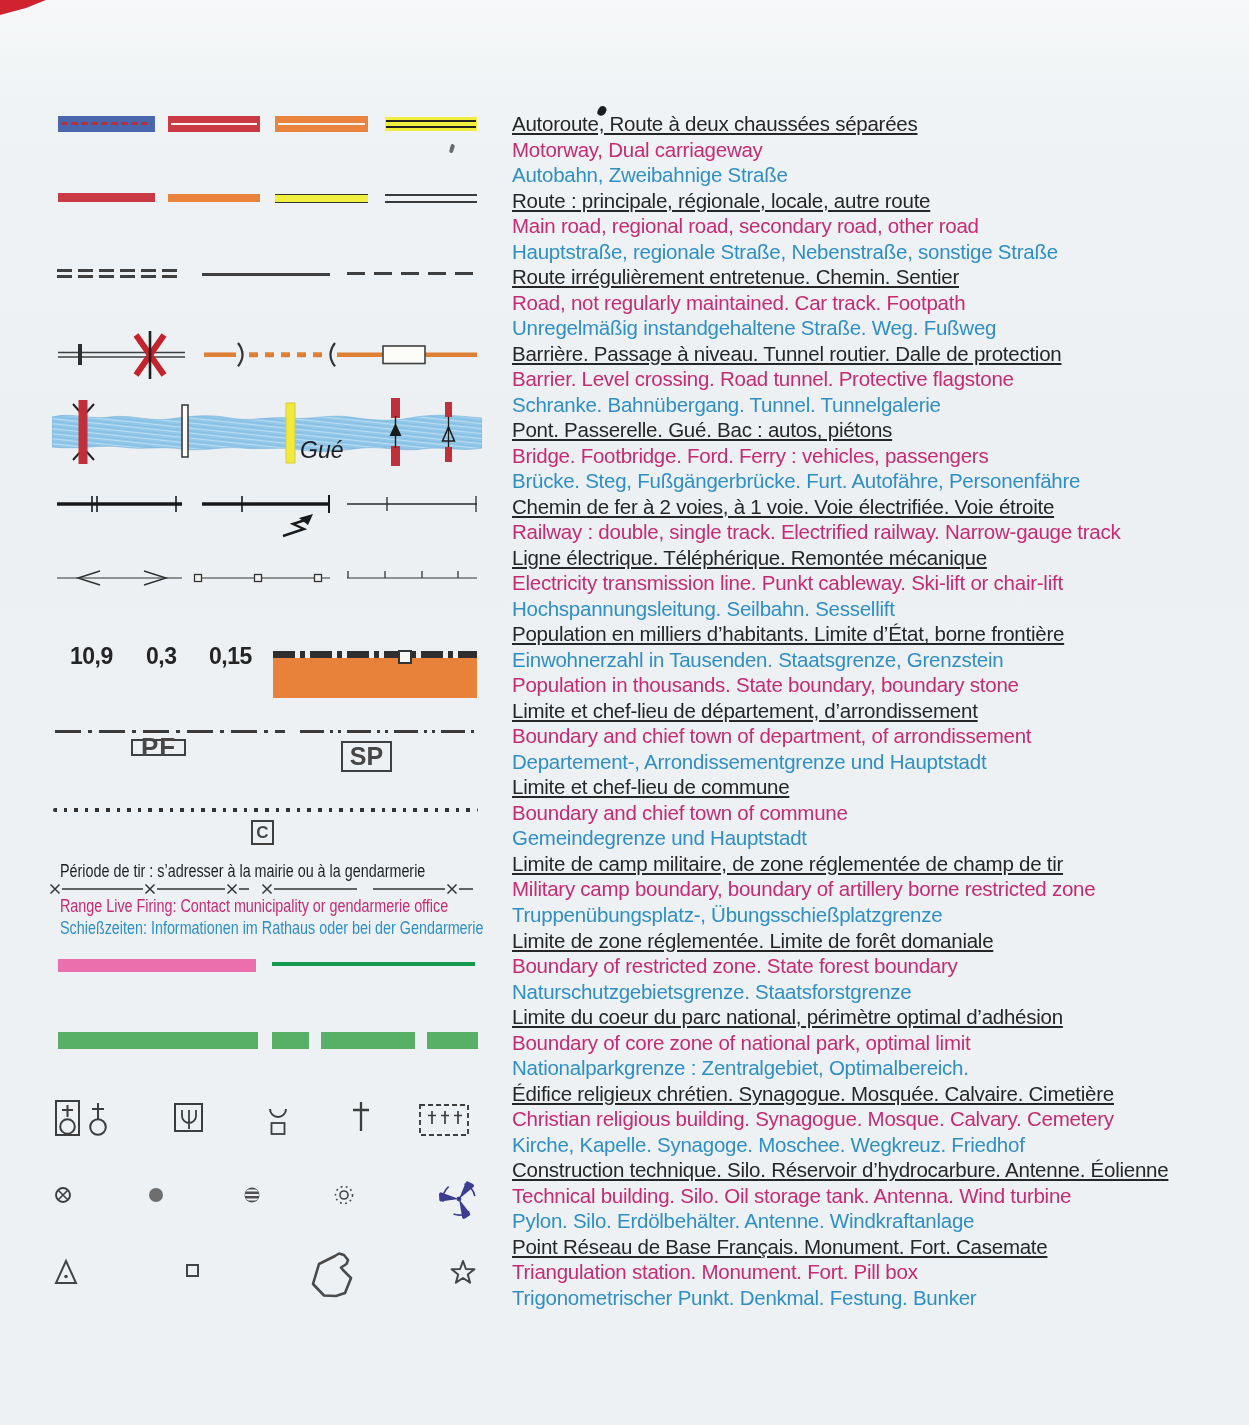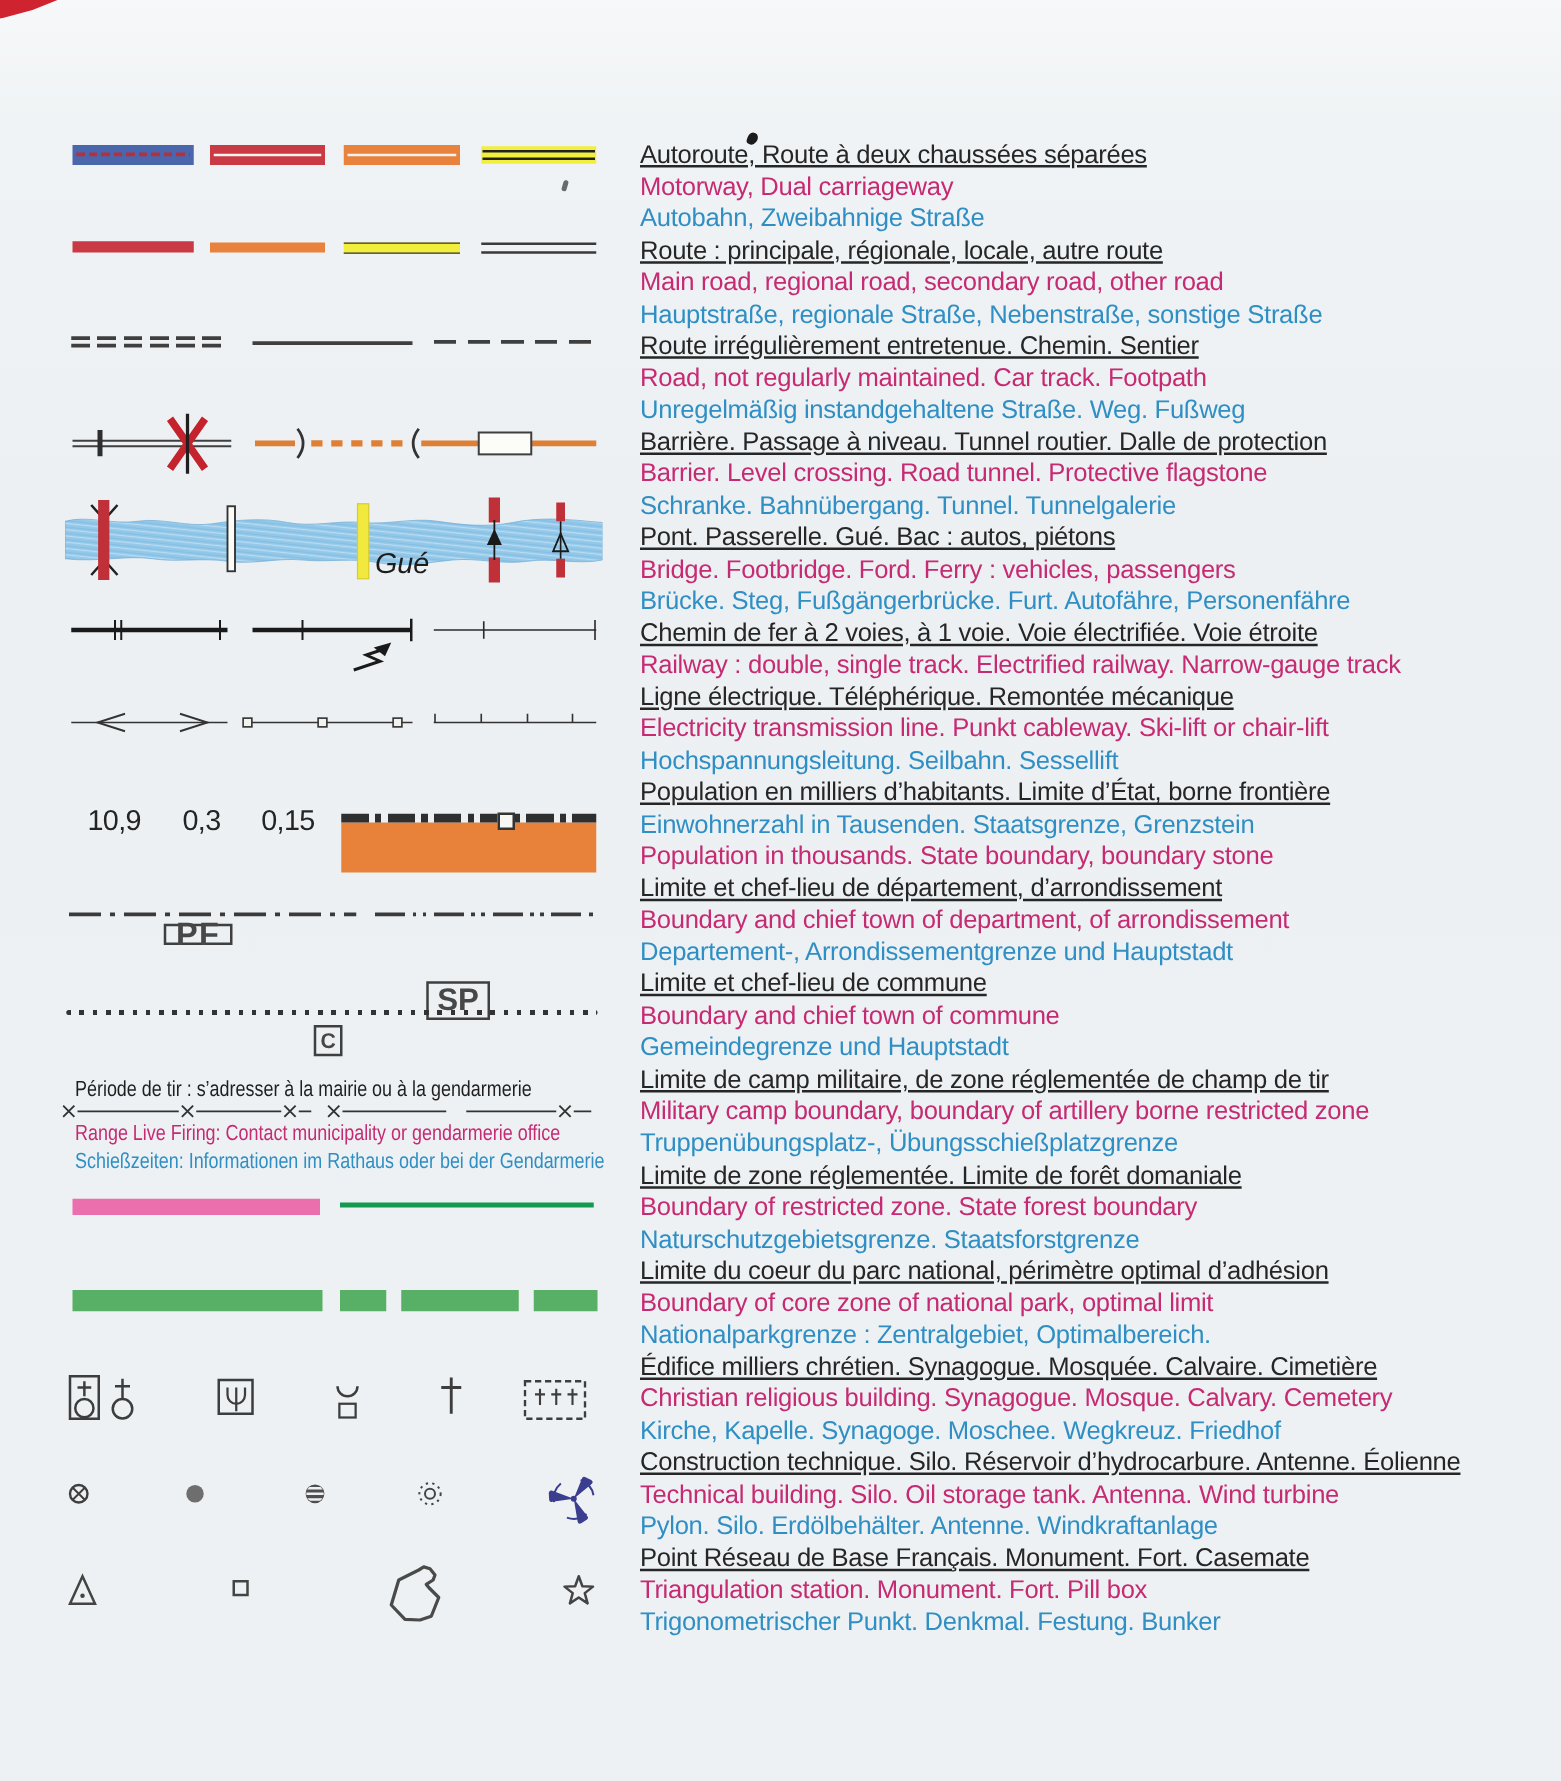--- a/index.html
+++ b/index.html
@@ -28,29 +28,29 @@
   .b1d .l2{position:absolute;left:1px;right:1px;bottom:3px;height:2px;background:#222;}
   .b2a{left:58px;top:193px;width:97px;height:9px;background:#c93a44;}
   .b2b{left:168px;top:194px;width:92px;height:8px;background:#e8823c;}
   .b2c{left:275px;top:194px;width:93px;height:9px;background:#f2ee3e;border-top:1.5px solid #333;border-bottom:1.5px solid #333;box-sizing:border-box;}
   .b2d{left:385px;top:194px;width:92px;height:9px;border-top:2px solid #3a3a3a;border-bottom:2px solid #3a3a3a;box-sizing:border-box;}
   .b3a{left:57px;top:269px;width:126px;height:9px;}
   .b3a i{position:absolute;left:0;right:0;height:2.6px;background:repeating-linear-gradient(90deg,#3f3f3f 0 15px,rgba(0,0,0,0) 15px 21px);}
   .b3a i.t{top:0;} .b3a i.b{bottom:0;}
   .b3b{left:202px;top:273px;width:128px;height:2.6px;background:#3f3f3f;}
   .b3c{left:347px;top:272px;width:130px;height:3px;background:repeating-linear-gradient(90deg,#3f3f3f 0 18px,rgba(0,0,0,0) 18px 27px);}
-  .popnum{position:absolute;top:643px;font-size:23px;font-weight:normal;color:#242424;letter-spacing:-0.5px;}
+  .popnum{position:absolute;top:643px;font-size:23px;font-weight:bold;color:#242424;letter-spacing:-0.5px;}
   .stateband{left:273px;top:658px;width:204px;height:40px;background:#e8813a;}
   .statedash{left:273px;top:651px;width:204px;height:7px;background:repeating-linear-gradient(90deg,#2f2f2f 0 22px,rgba(0,0,0,0) 22px 27px,#2f2f2f 27px 32px,rgba(0,0,0,0) 32px 37px);}
   .bstone{left:398px;top:650px;width:10px;height:10px;background:#f6f6f2;border:2px solid #333;}
   .dd-left{left:55px;top:730px;width:230px;height:3.2px;background:repeating-linear-gradient(90deg,#3a3a3a 0 26px,rgba(0,0,0,0) 26px 33px,#3a3a3a 33px 37px,rgba(0,0,0,0) 37px 44px);}
   .dd-right{left:300px;top:730px;width:178px;height:3.2px;background:repeating-linear-gradient(90deg,#3a3a3a 0 24px,rgba(0,0,0,0) 24px 30px,#3a3a3a 30px 33px,rgba(0,0,0,0) 33px 38px,#3a3a3a 38px 41px,rgba(0,0,0,0) 41px 47px);}
   .lbox{border:2.5px solid #3f3f3f;display:flex;align-items:center;justify-content:center;font-weight:bold;color:#474747;box-sizing:border-box;}
   .pfbox{left:131px;top:739px;width:55px;height:17px;font-size:26px;letter-spacing:1px;}
-  .spbox{left:341px;top:741px;width:51px;height:31px;font-size:25px;margin-top:44px;}
+  .spbox{left:341px;top:741px;width:51px;height:31px;font-size:25px;}
   .dotline{left:53px;top:808px;width:425px;height:3.6px;background:repeating-linear-gradient(90deg,#333 0 3.6px,rgba(0,0,0,0) 3.6px 10.6px);border-radius:2px;}
   .cbox{left:251px;top:820px;width:23px;height:25px;border-width:2px;font-size:17px;}
   .firing{position:absolute;left:60px;width:430px;transform:scaleX(0.82);transform-origin:left center;font-size:17.5px;white-space:nowrap;letter-spacing:0;}
   .f-fr{top:861px;color:#1f1f1f;}
   .f-en{top:896px;color:#c62a72;}
   .f-de{top:918px;color:#2f8fc4;}
   .pinkband{left:58px;top:959px;width:198px;height:13px;background:#ec6fad;}
   .greenline{left:272px;top:962px;width:203px;height:4px;background:#149a4e;}
   .gband{background:#57b065;top:1032px;height:17px;}
   .gb0{left:58px;width:200px;} .gb1{left:272px;width:37px;} .gb2{left:321px;width:94px;} .gb3{left:427px;width:51px;}
@@ -353,21 +353,21 @@
       <div class="tline fr">Limite de zone réglementée. Limite de forêt domaniale</div>
       <div class="tline en">Boundary of restricted zone. State forest boundary</div>
       <div class="tline de">Naturschutzgebietsgrenze. Staatsforstgrenze</div>
     </div>
     <div class="entry">
       <div class="tline fr">Limite du coeur du parc national, périmètre optimal d’adhésion</div>
       <div class="tline en">Boundary of core zone of national park, optimal limit</div>
       <div class="tline de">Nationalparkgrenze : Zentralgebiet, Optimalbereich.</div>
     </div>
     <div class="entry">
-      <div class="tline fr">Édifice milliers chrétien. Synagogue. Mosquée. Calvaire. Cimetière</div>
+      <div class="tline fr">Édifice religieux chrétien. Synagogue. Mosquée. Calvaire. Cimetière</div>
       <div class="tline en">Christian religious building. Synagogue. Mosque. Calvary. Cemetery</div>
       <div class="tline de">Kirche, Kapelle. Synagoge. Moschee. Wegkreuz. Friedhof</div>
     </div>
     <div class="entry">
       <div class="tline fr">Construction technique. Silo. Réservoir d’hydrocarbure. Antenne. Éolienne</div>
       <div class="tline en">Technical building. Silo. Oil storage tank. Antenna. Wind turbine</div>
       <div class="tline de">Pylon. Silo. Erdölbehälter. Antenne. Windkraftanlage</div>
     </div>
     <div class="entry">
       <div class="tline fr">Point Réseau de Base Français. Monument. Fort. Casemate</div>

